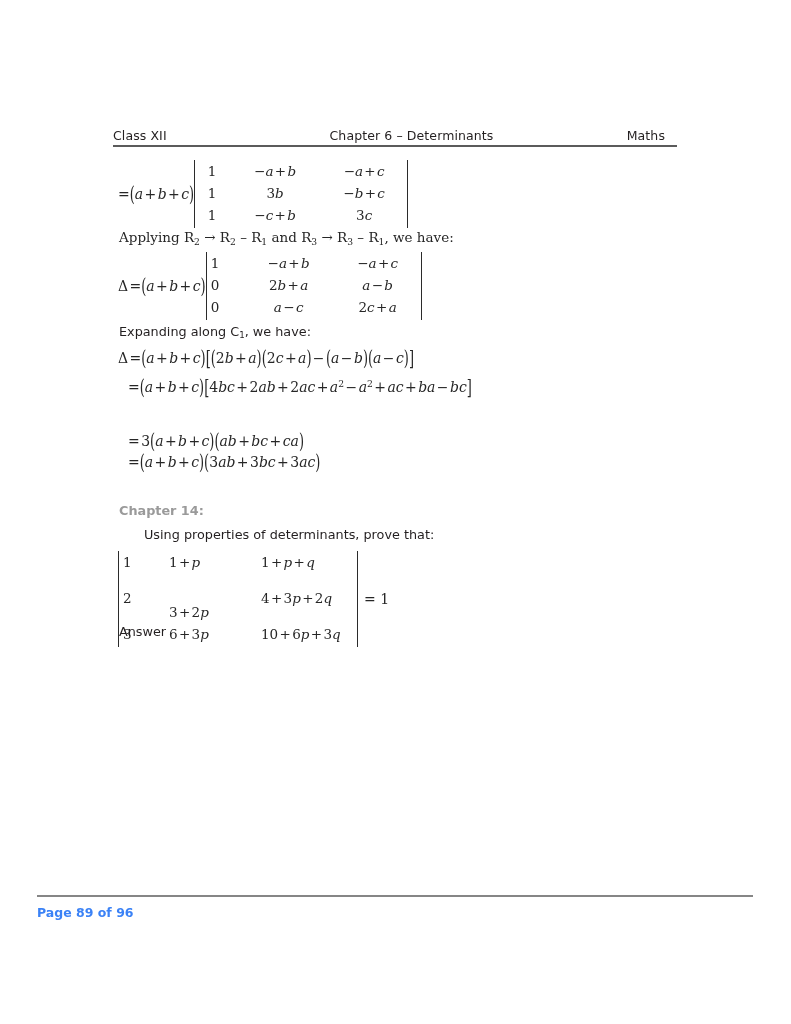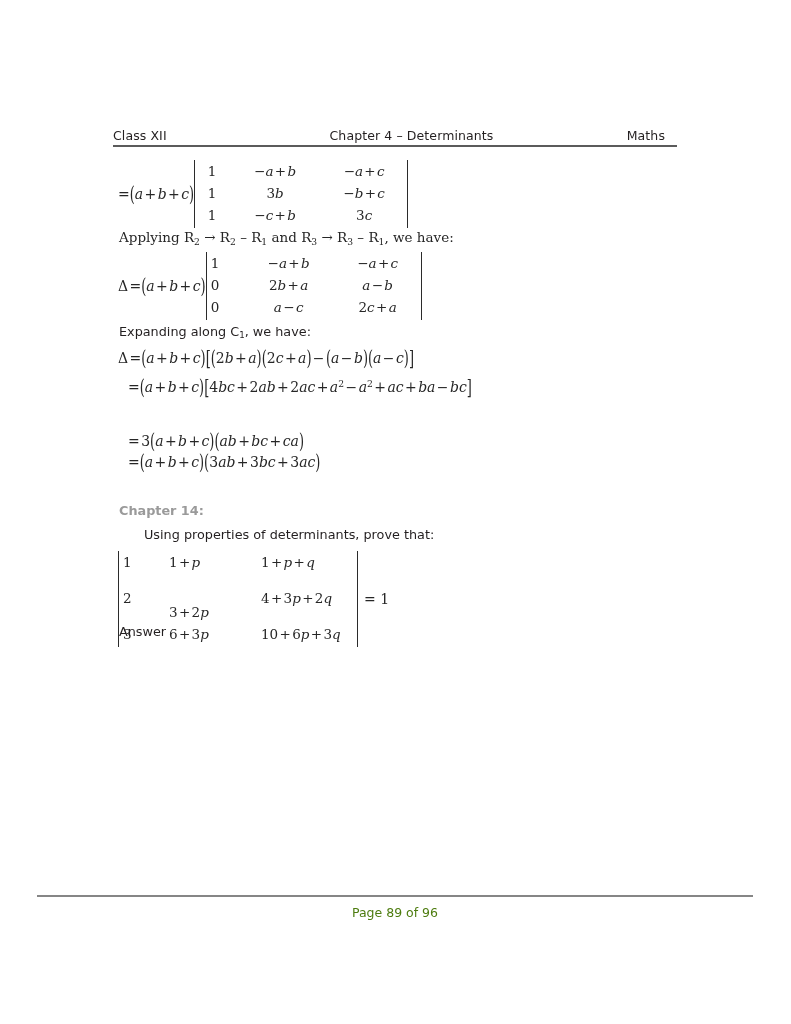--- a/index.html
+++ b/index.html
@@ -56,24 +56,24 @@
     top: 895px;
     width: 716px;
     height: 2px;
     background: #868686;
   }
   .footer-text {
     position: absolute;
     left: 37px;
     top: 905px;
     width: 716px;
-    text-align: center;
+    text-align: left;
     font-size: 12.5px;
-    font-weight: normal;
-    color: #4d7c0f;
+    font-weight: bold;
+    color: #3b82f6;
   }
 
   
   .body-text {
     position: absolute;
     font-size: 12.8px;
     color: #231f20;
     white-space: nowrap;
   }
   .q-label {
@@ -149,21 +149,21 @@
     font-size: 13px;
   }
 </style>
 </head>
 <body>
 
 <div class="page">
 
   <div class="header">
     <span class="hdr-left">Class XII</span>
-    <span class="hdr-center">Chapter 4 – Determinants</span>
+    <span class="hdr-center">Chapter 6 – Determinants</span>
     <span class="hdr-right">Maths</span>
   </div>
   <div class="header-rule"></div>
 
   <div class="eqline" style="left:118px; top:160px;">
     <span class="math" style="position:static; font-size:14px;">
       =<span class="big-paren">(</span><i>a</i> + <i>b</i> + <i>c</i><span class="big-paren">)</span>
     </span>
     <span class="det">
       <span class="det-bar"></span>

